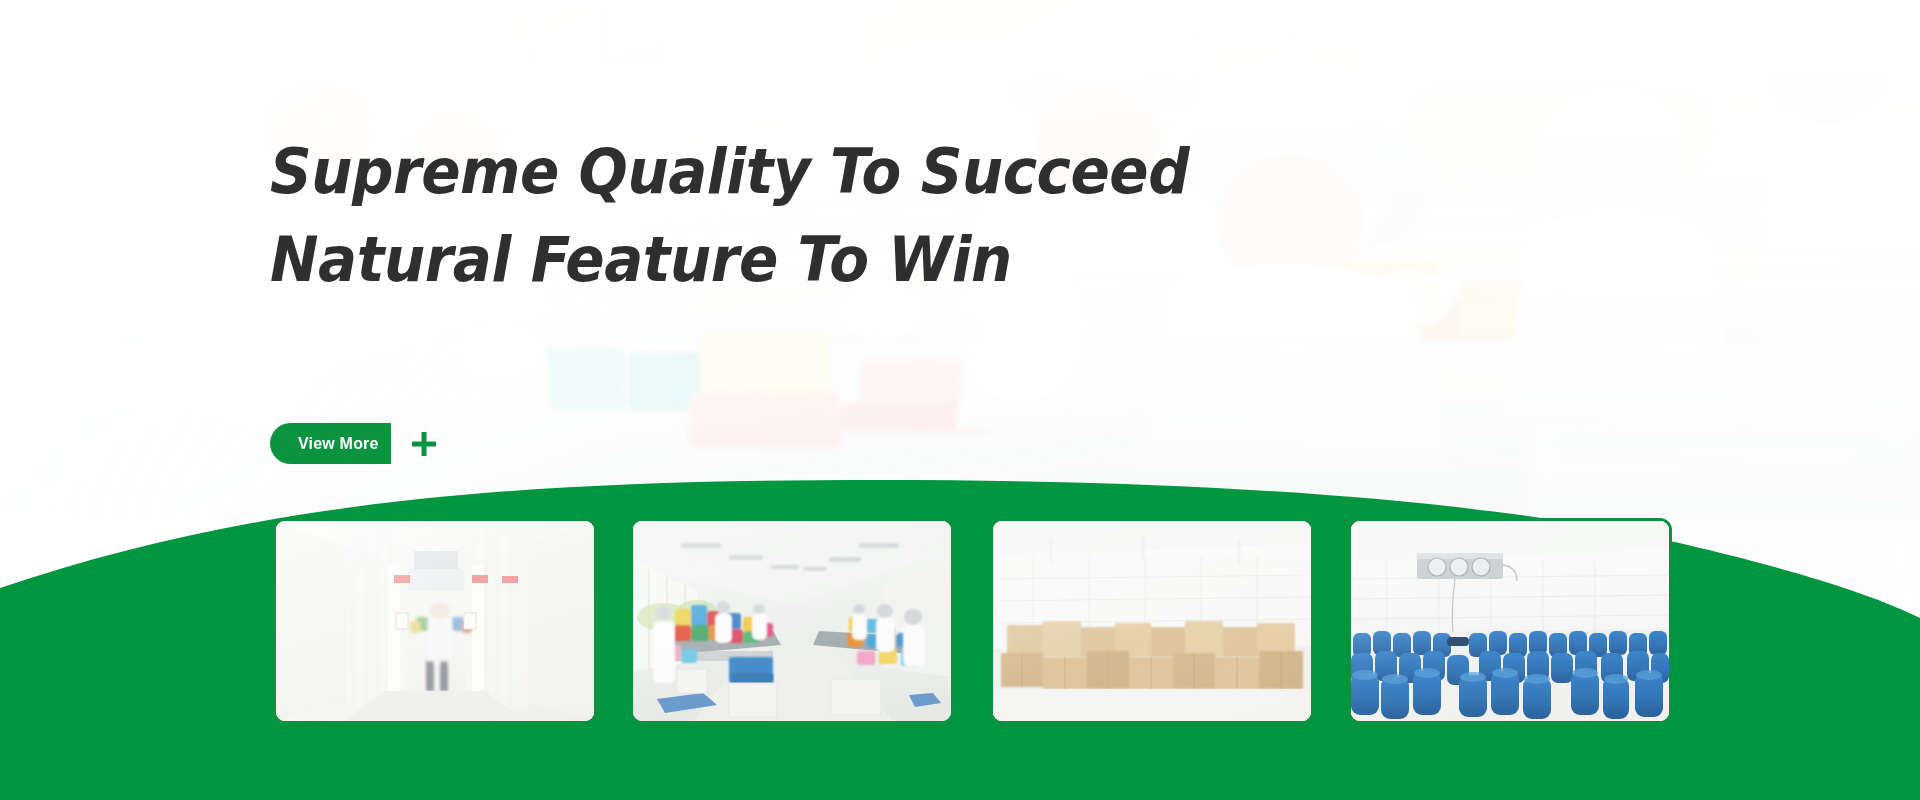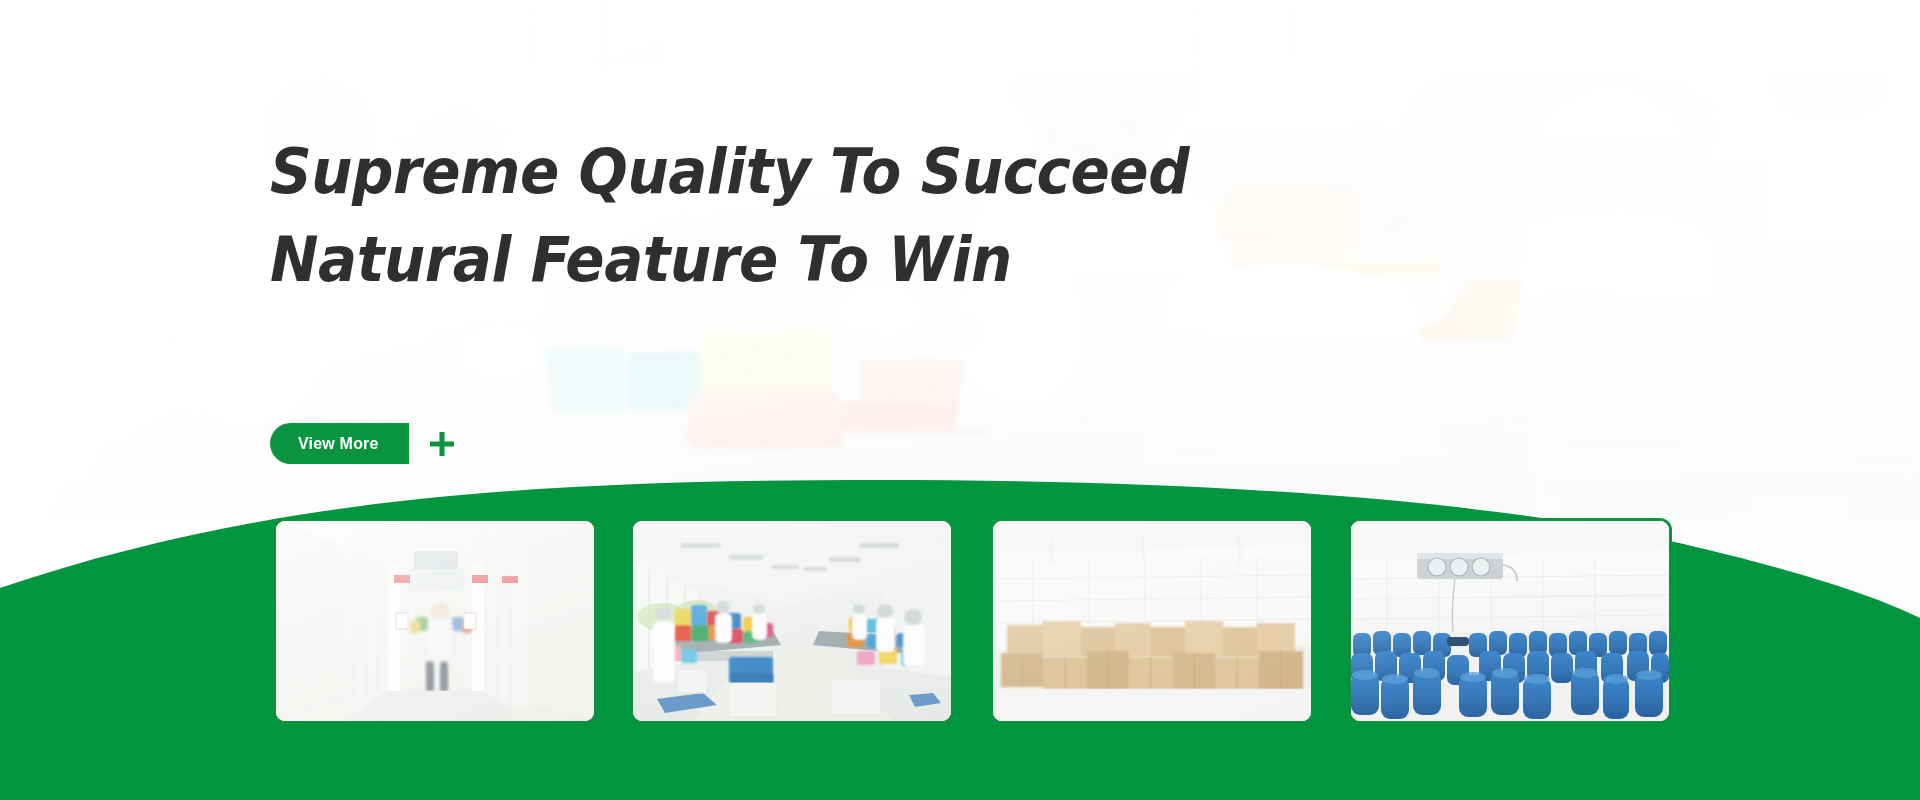--- a/index.html
+++ b/index.html
@@ -98,21 +98,21 @@
     top: 423px;
     display: flex;
     align-items: center;
     gap: 18px;
   }
   .btn-view-more {
     display: inline-flex;
     align-items: center;
     justify-content: center;
     height: 41px;
-    padding: 0 30px 0 28px;
+    padding: 0 12px 0 28px;
     background: #0a9440;
     color: #ffffff;
     font-size: 16px;
     font-weight: 700;
     letter-spacing: 0.2px;
     border: none;
     border-radius: 21px 0 0 21px;
     cursor: pointer;
     font-family: "Liberation Sans", sans-serif;
     white-space: nowrap;

